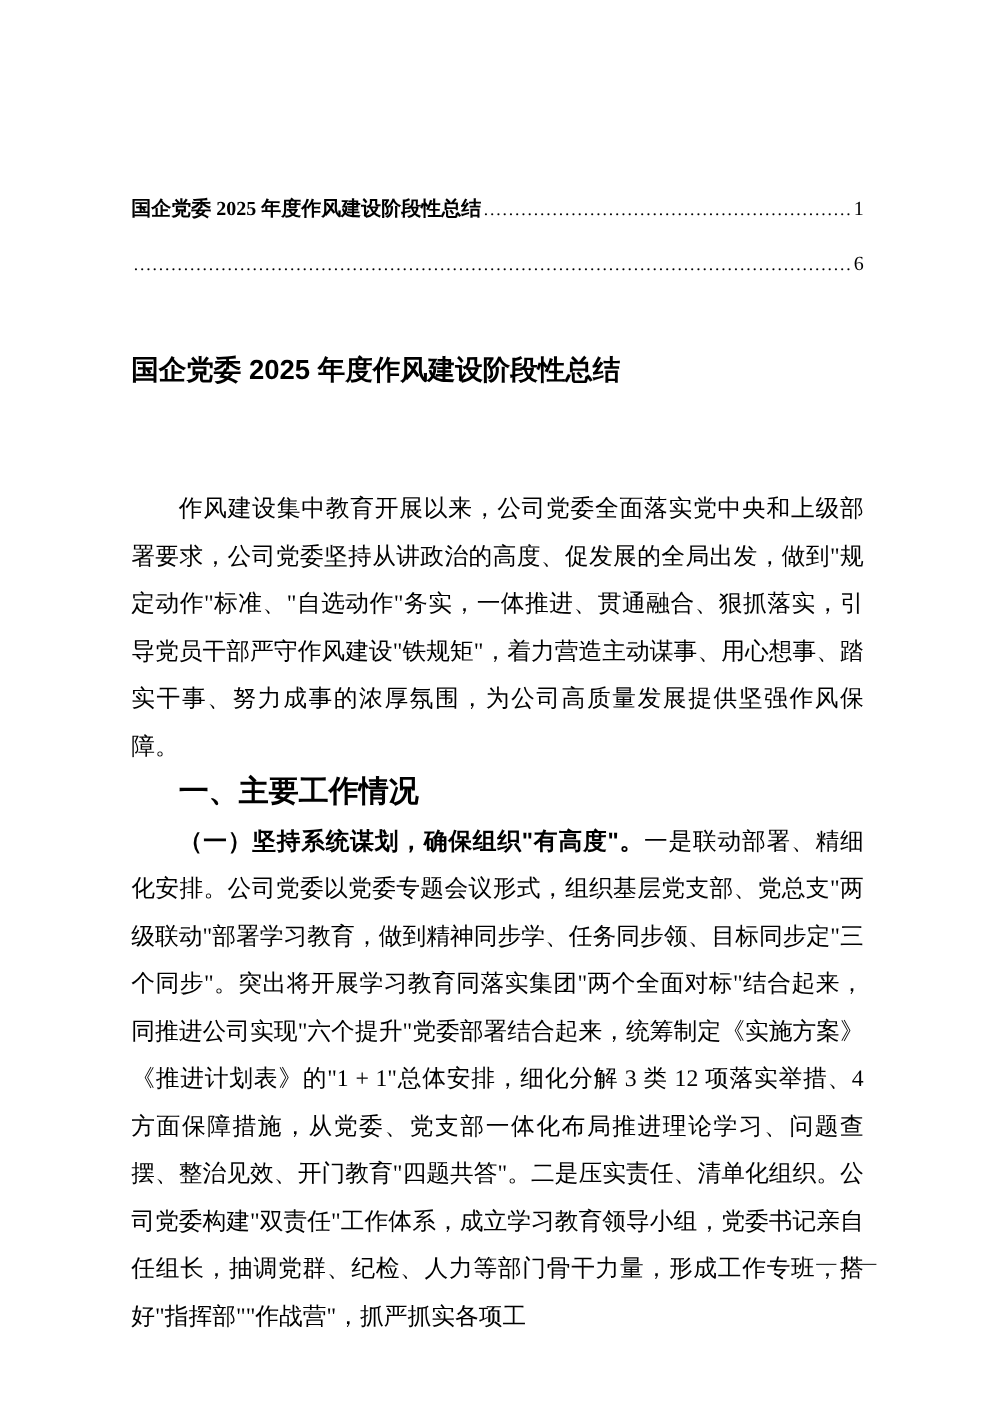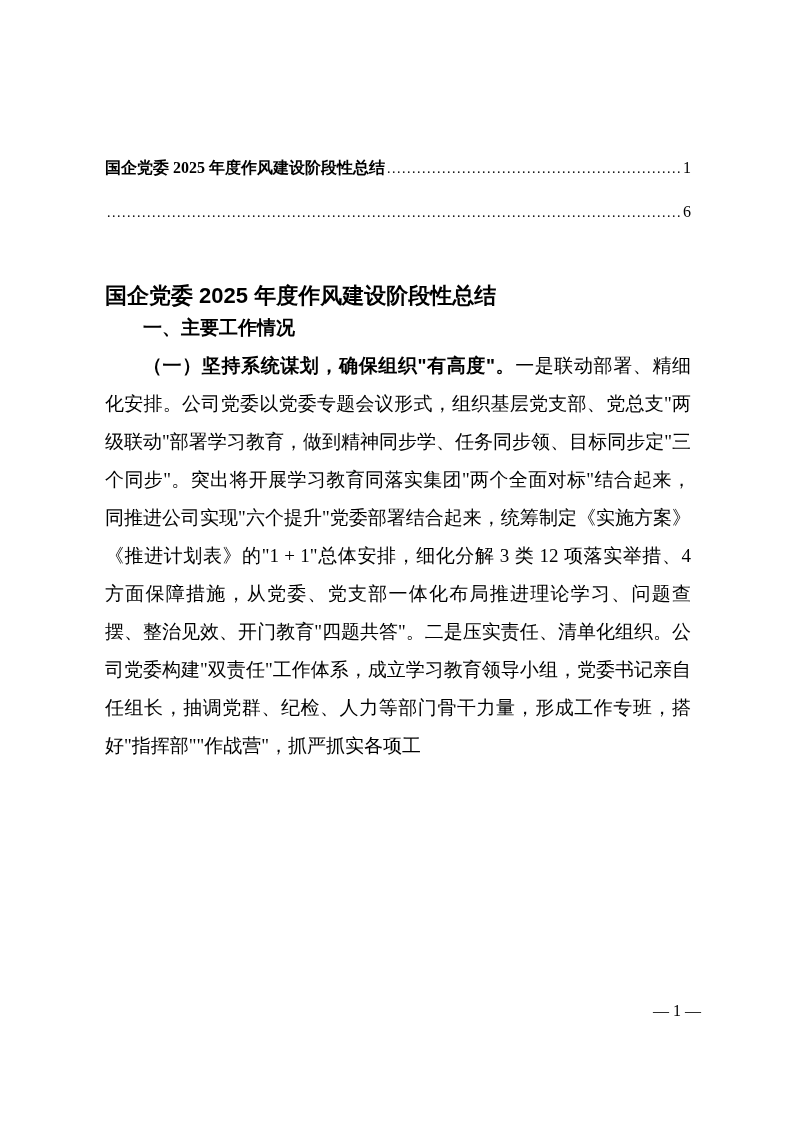--- a/index.html
+++ b/index.html
@@ -67,22 +67,22 @@
     line-height: 38px;
     text-align: justify;
     text-indent: 38px;
     color: #000000;
   }
   .first-para {
     margin-top: 80px;
   }
   .section-heading {
     margin: 0;
-    font-family: Liberation Serif, serif;
-    font-size: 19px;
+    font-family: Liberation Mono, monospace;
+    font-size: 24px;
     line-height: 38px;
     font-weight: bold;
     text-indent: 38px;
     color: #000000;
   }
   .para-lead {
     font-family: "Liberation Sans", "DejaVu Sans", sans-serif;
     font-weight: bold;
   }
   
@@ -108,20 +108,21 @@
         <span class="toc-page">1</span>
       </div>
       <div class="toc-item">
         <span class="toc-leader">........................................................................................................................</span>
         <span class="toc-page">6</span>
       </div>
     </nav>
 
     <h1 class="doc-title">国企党委 2025 年度作风建设阶段性总结</h1>
 
+    <p class="body-para first-para">作风建设集中教育开展以来，公司党委全面落实党中央和上级部署要求，公司党委坚持从讲政治的高度、促发展的全局出发，做到"规定动作"标准、"自选动作"务实，一体推进、贯通融合、狠抓落实，引导党员干部严守作风建设"铁规矩"，着力营造主动谋事、用心想事、踏实干事、努力成事的浓厚氛围，为公司高质量发展提供坚强作风保障。</p>
 
     <h2 class="section-heading">一、主要工作情况</h2>
 
     <p class="body-para"><span class="para-lead">（一）坚持系统谋划，确保组织"有高度"。</span><span>一是联动部署、精细化安排。公司党委以党委专题会议形式，组织基层党支部、党总支"两级联动"部署学习教育，做到精神同步学、任务同步领、目标同步定"三个同步"。突出将开展学习教育同落实集团"两个全面对标"结合起来，同推进公司实现"六个提升"党委部署结合起来，统筹制定《实施方案》《推进计划表》的"1 + 1"总体安排，细化分解 3 类 12 项落实举措、4 方面保障措施，从党委、党支部一体化布局推进理论学习、问题查摆、整治见效、开门教育"四题共答"。二是压实责任、清单化组织。公司党委构建"双责任"工作体系，成立学习教育领导小组，党委书记亲自任组长，抽调党群、纪检、人力等部门骨干力量，形成工作专班，搭好"指挥部""作战营"，抓严抓实各项工</span></p>
 
   </div>
 
   <div class="footer">
     <span>— 1 —</span>
   </div>

